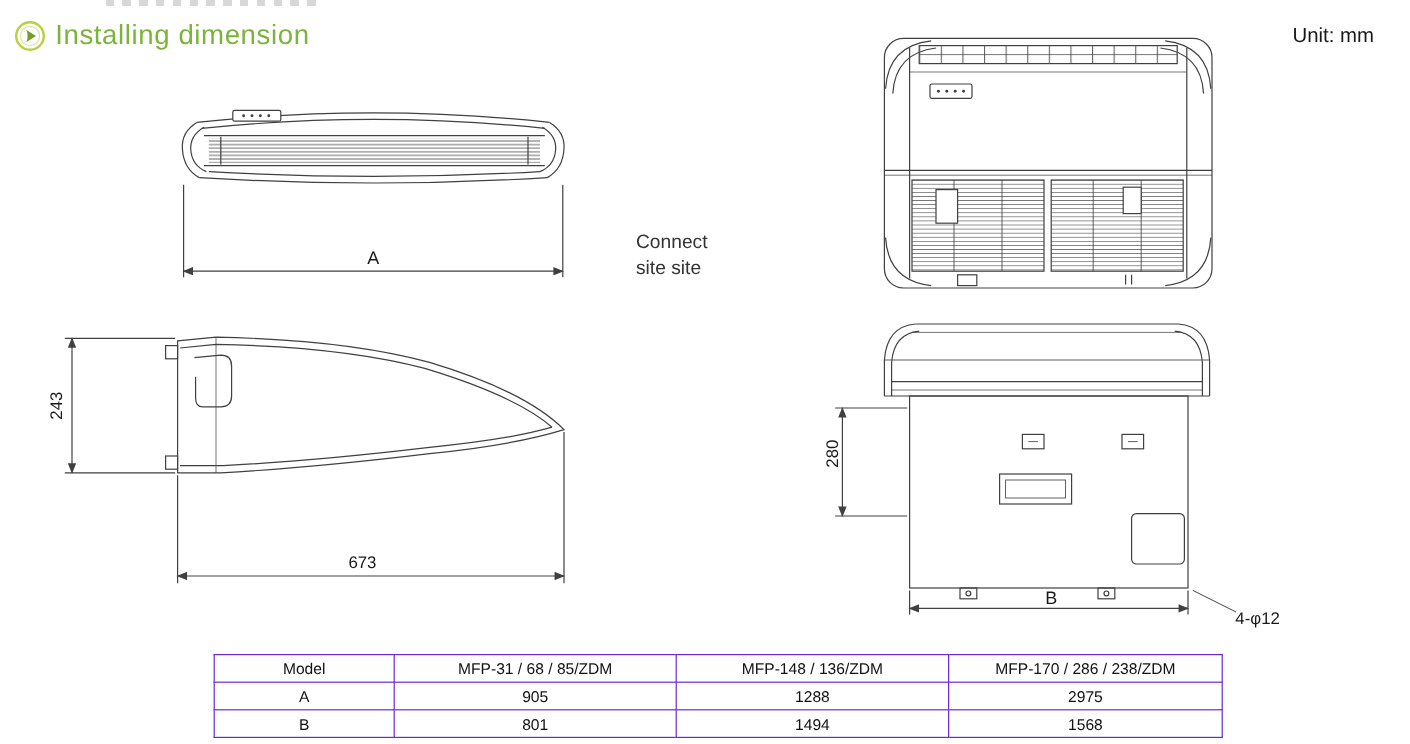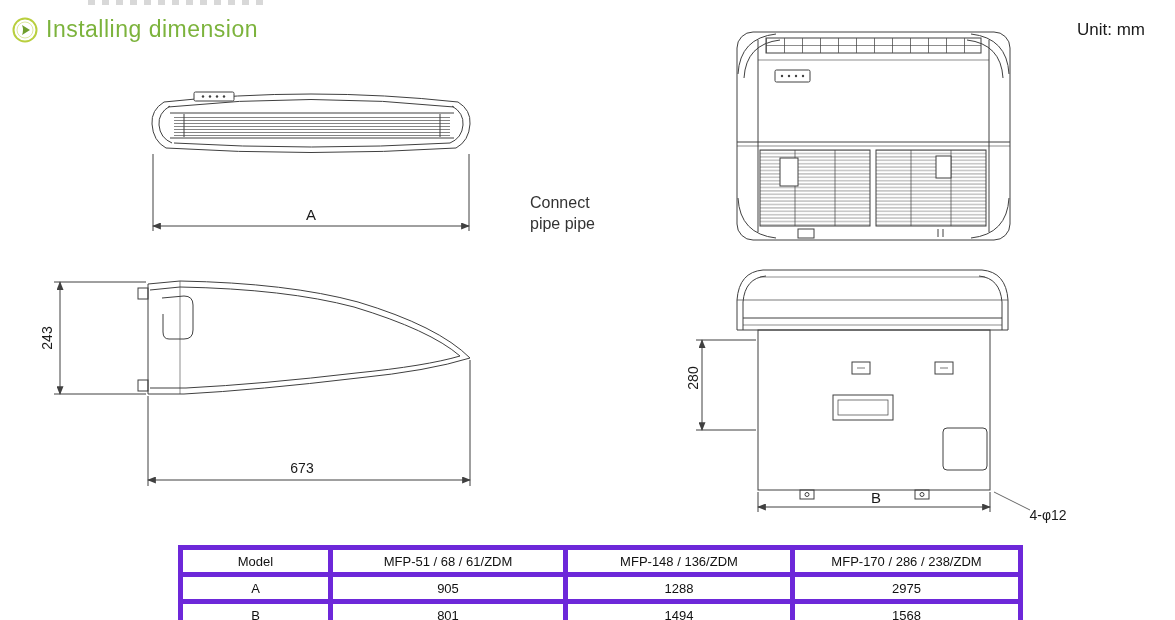--- a/index.html
+++ b/index.html
@@ -9,21 +9,21 @@
   .section-title{display:flex;align-items:center;gap:8px;left:12px;top:16px;}
   .section-title .txt{font-size:23px;color:#7cb33c;letter-spacing:.5px;}
   .unit-note{right:30px;top:20px;font-size:17px;color:#1a1a1a;}
   .connect-note{left:530px;top:193px;font-size:16px;color:#333;line-height:1.3;}
   .artifact{left:88px;top:0;width:178px;height:5px;
             background:repeating-linear-gradient(90deg,#d8d8d8 0 7px,transparent 7px 14px);}
   svg{overflow:visible;}
   svg text{font-family:"Liberation Sans",sans-serif;fill:#1a1a1a;}
   table.spec{position:absolute;left:178px;top:545px;width:840px;border-collapse:collapse;
              table-layout:fixed;font-size:13px;color:#111;}
-  table.spec th,table.spec td{border:5px solid #6d28d9;text-align:center;padding:2px 4px;
+  table.spec th,table.spec td{border:1px solid #6d28d9;text-align:center;padding:2px 4px;
                               font-weight:normal;height:18px;white-space:nowrap;overflow:hidden;}
 </style>
 </head>
 <body>
 
 <div id="page">
 
   <div class="abs artifact"></div>
 
   <div class="abs section-title">
@@ -32,21 +32,21 @@
       <circle cx="13" cy="13" r="8" fill="none" stroke="#dce8a0" stroke-width="1"></circle>
       <path d="M10,8 L18,13 L10,18 Q12,13 10,8 Z" fill="#6f9e2d"></path>
     </svg>
     <span class="txt">Installing dimension</span>
   </div>
 
   <div class="abs unit-note">Unit: mm</div>
 
   <div class="abs connect-note">
     <div>Connect</div>
-    <div>pipe pipe</div>
+    <div>site site</div>
   </div>
 
   <svg class="abs" style="left:140px;top:80px" width="340" height="160" viewBox="0 0 340 160">
     <defs>
       <marker id="fv-ar" viewBox="0 0 10 8" markerWidth="9" markerHeight="7" refX="9" refY="4" orient="auto-start-reverse">
         <path d="M0,0 L10,4 L0,8 Z" fill="#404040"></path>
       </marker>
       <pattern id="fv-h" width="6" height="3" patternUnits="userSpaceOnUse">
         <line x1="0" y1="1.5" x2="6" y2="1.5" stroke="#505050" stroke-width="0.7"></line>
       </pattern>
@@ -212,21 +212,21 @@
   <table class="spec">
     <colgroup>
         <col style="width:150px">
         <col style="width:235px">
         <col style="width:227px">
         <col style="width:228px">
       </colgroup>
     <thead>
       <tr>
         <th>Model</th>
-        <th>MFP-51 / 68 / 61/ZDM</th>
+        <th>MFP-31 / 68 / 85/ZDM</th>
         <th>MFP-148 / 136/ZDM</th>
         <th>MFP-170 / 286 / 238/ZDM</th>
       </tr>
     </thead>
     <tbody>
       <tr>
         <td>A</td>
         <td>905</td>
         <td>1288</td>
         <td>2975</td>

